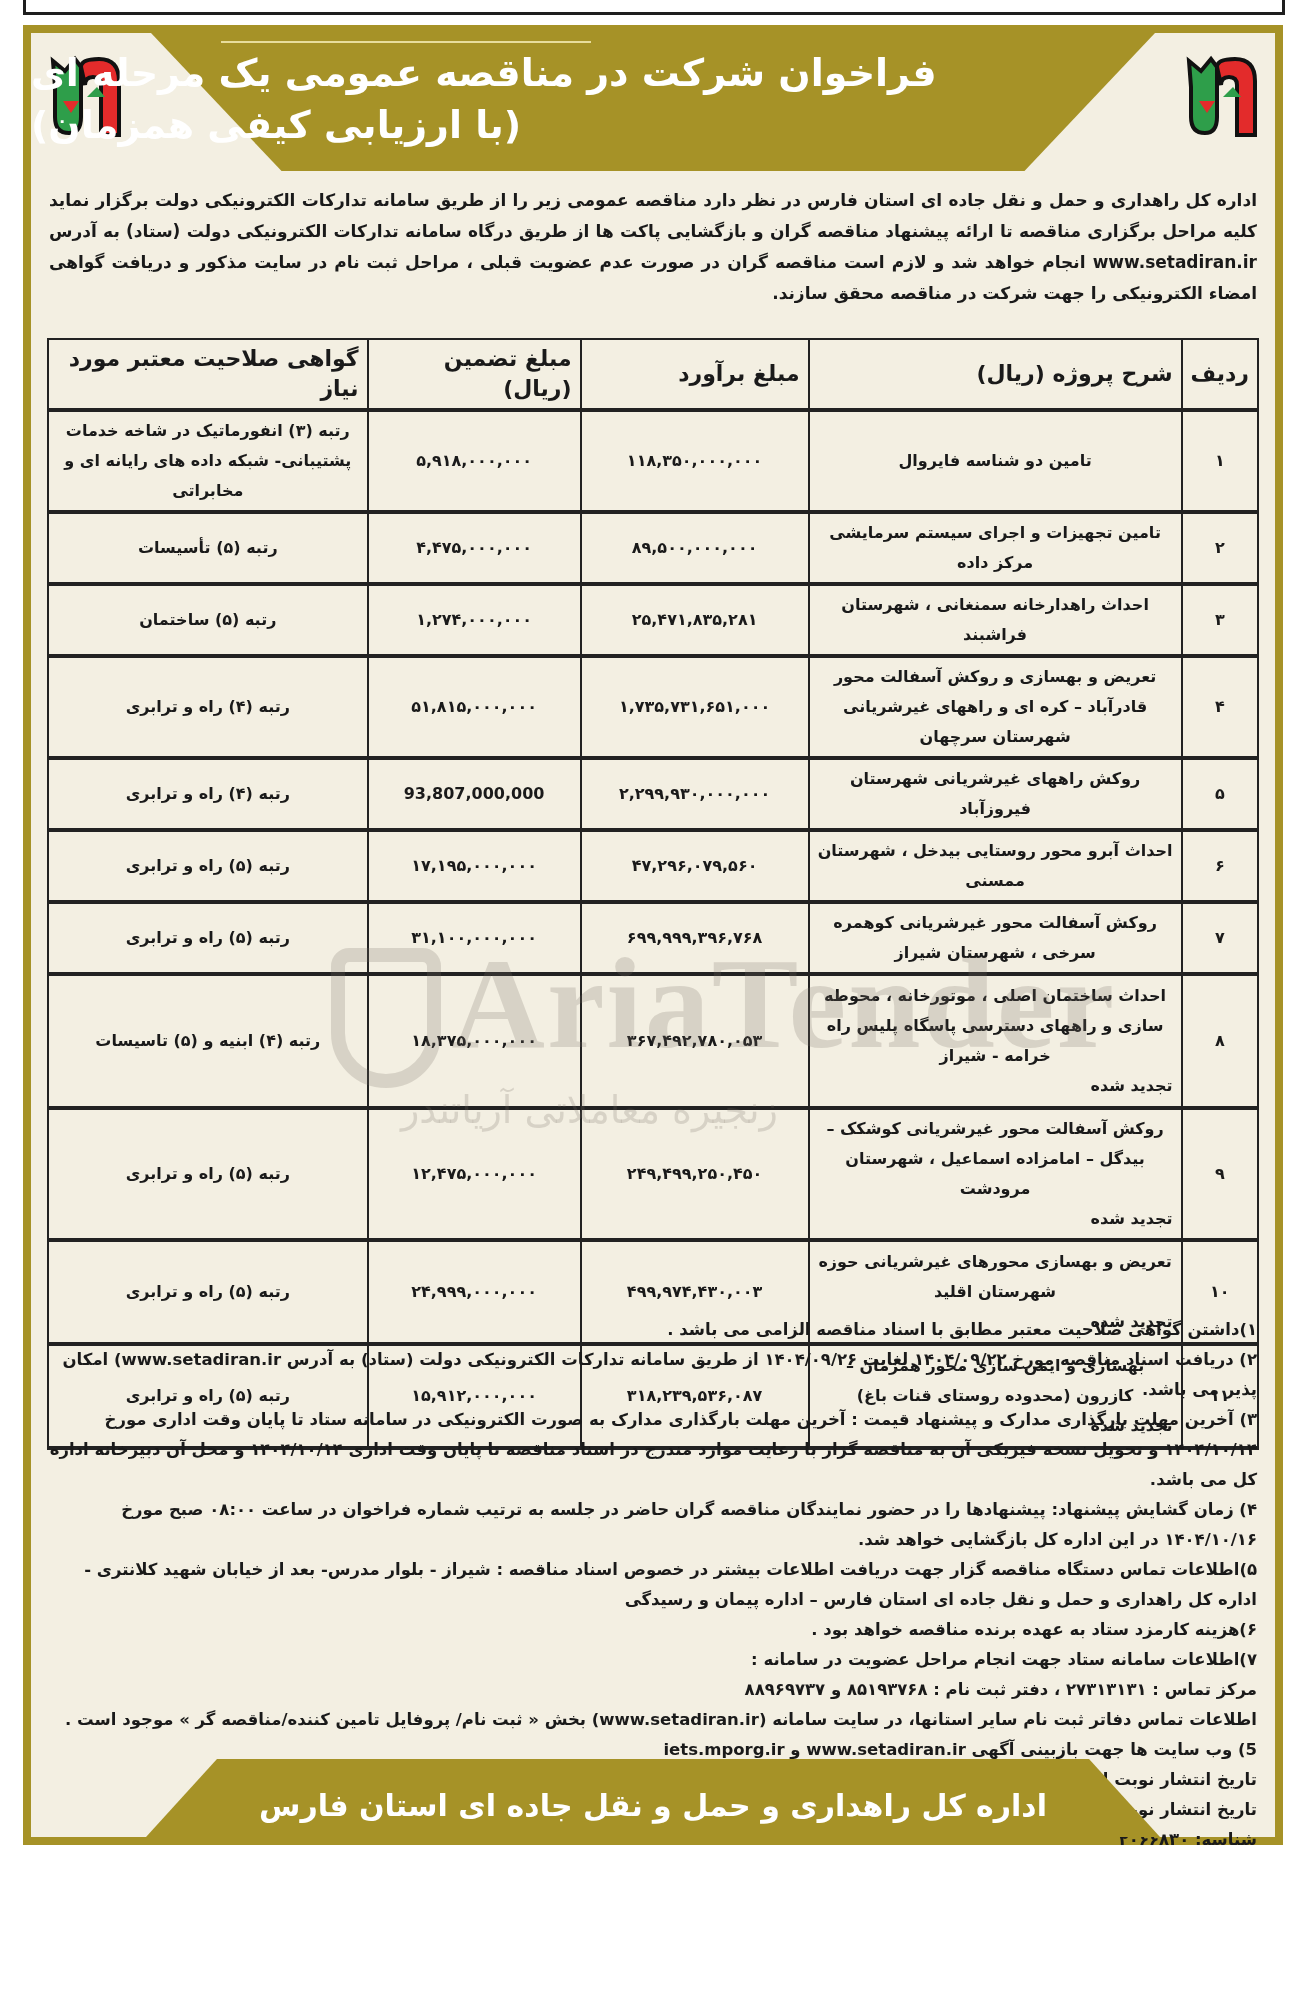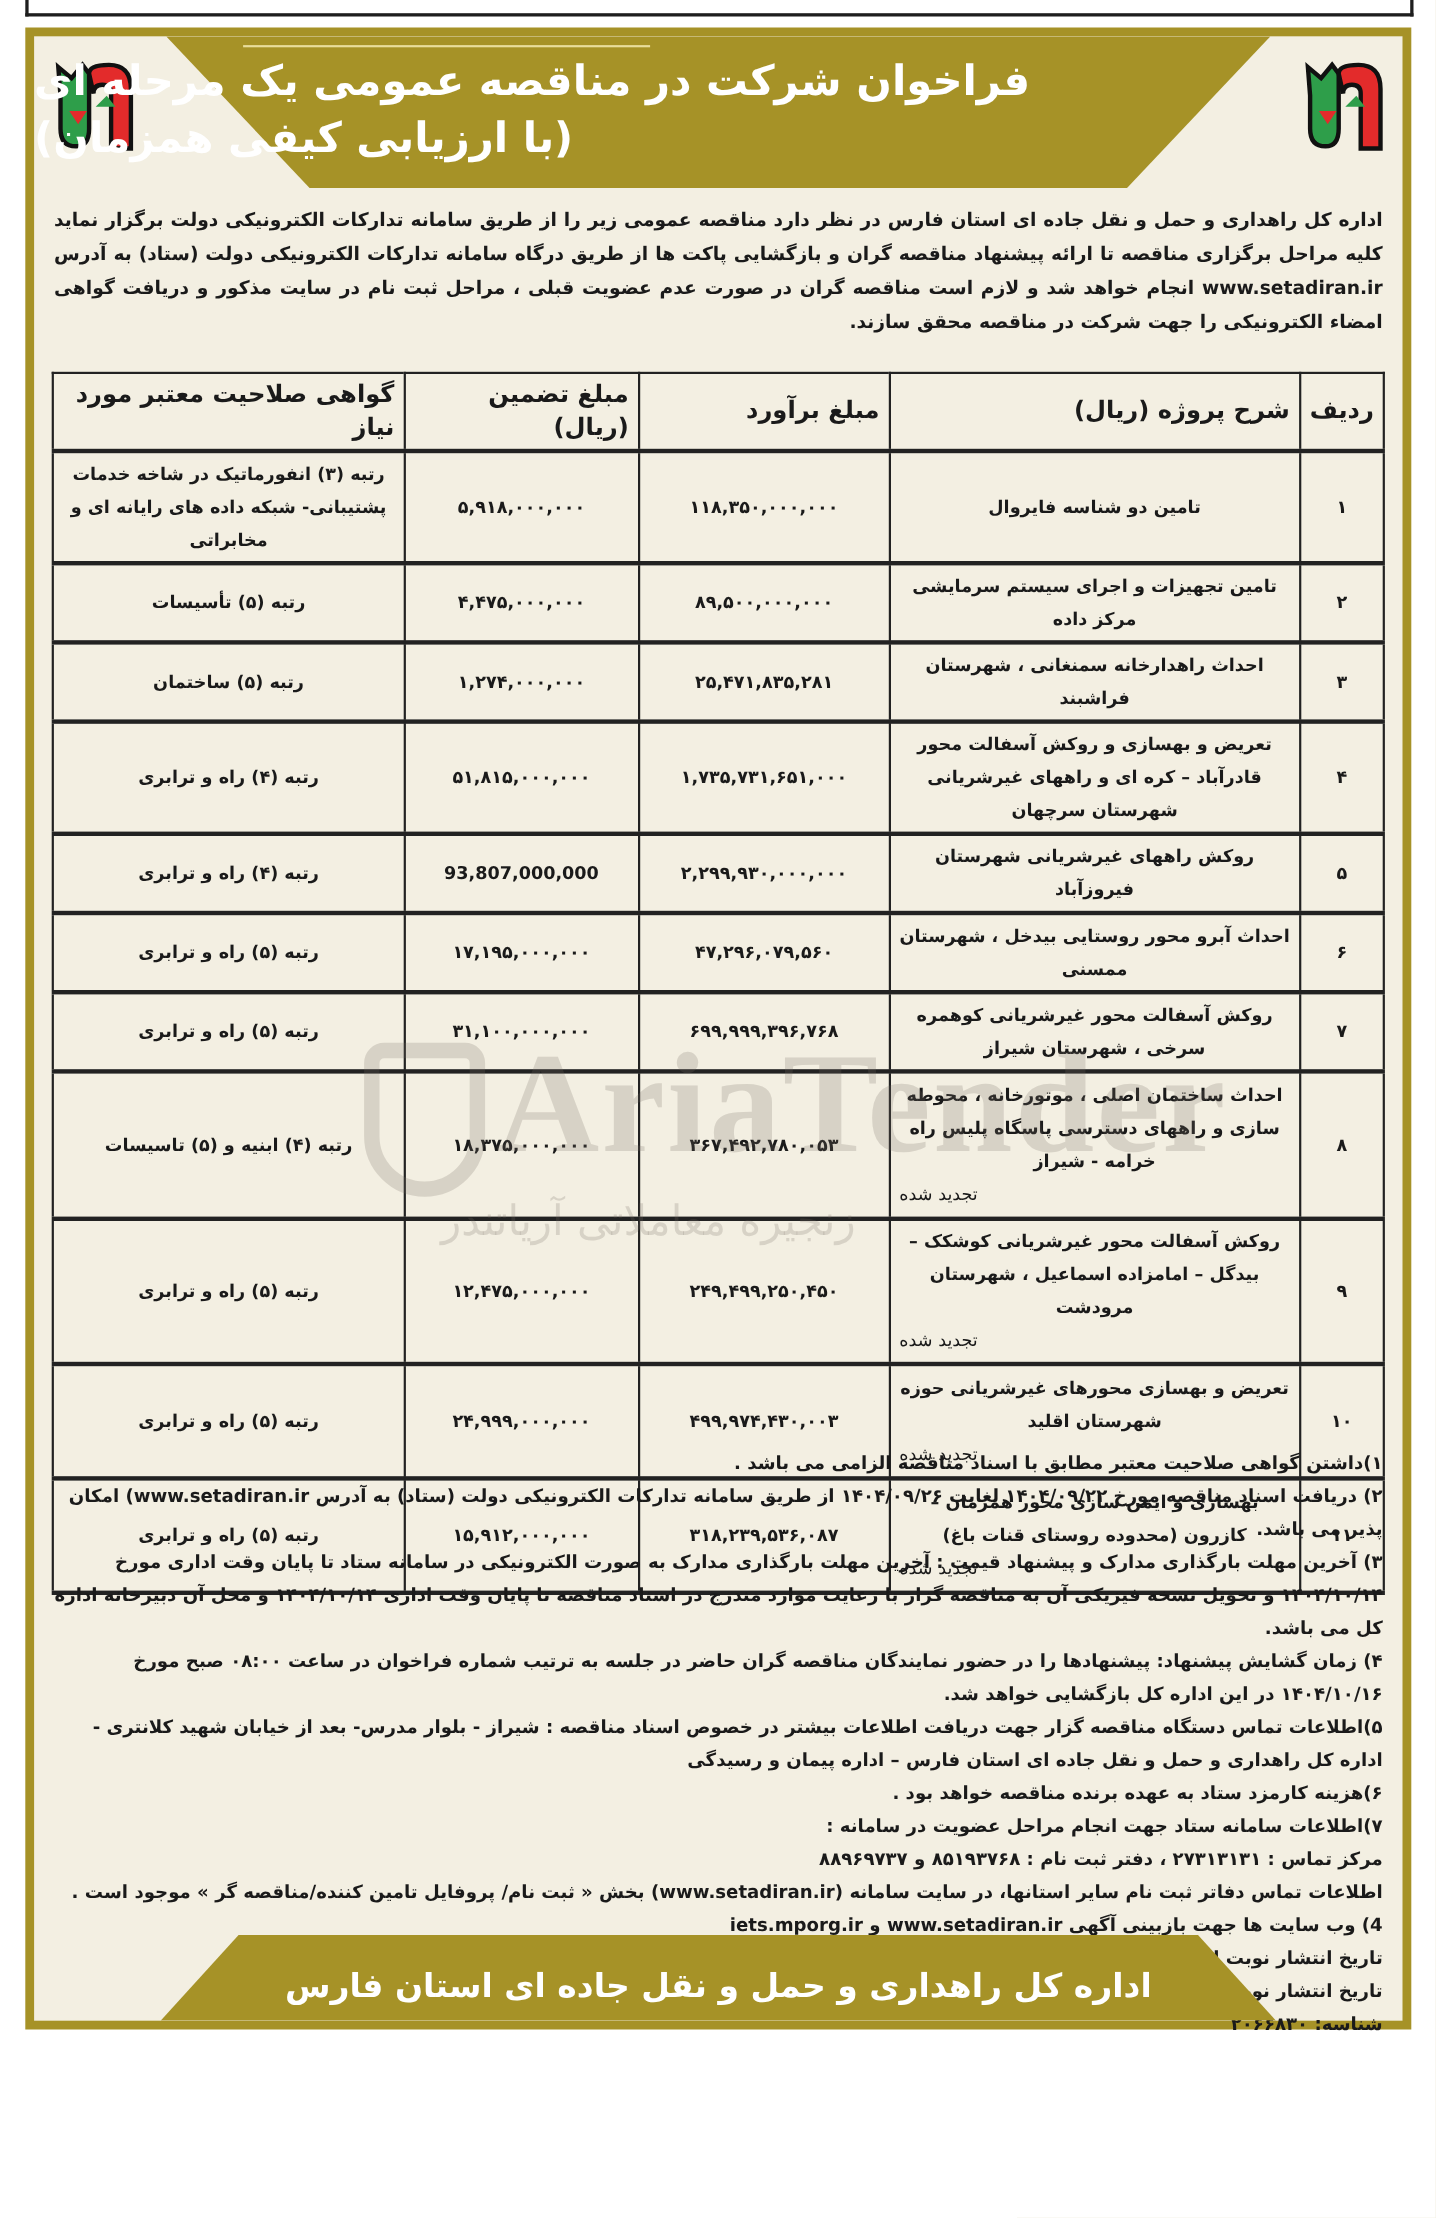--- a/index.html
+++ b/index.html
@@ -47,21 +47,21 @@
   table.tender {
     position:absolute; left:16px; top:305px; width:1212px;
     border-collapse:collapse; direction:rtl; font-size:16px; font-weight:bold;
   }
   table.tender th, table.tender td {
     border:2px solid #222; text-align:center; vertical-align:middle; padding:4px 8px; line-height:30px;
   }
   table.tender tr { border-bottom:4px solid #222; }
   table.tender th { font-weight:bold; height:40px; font-size:22px;text-align:right; }
   td.desc { text-align:right; }
-  .renewed { display:block; text-align:left; font-weight:normal; }
+  .renewed { display:block; text-align:right; font-weight:bold; }
   .notes {
     position:absolute; left:18px; right:18px; top:1282px;
     direction:rtl; font-weight:bold; font-size:16.5px; line-height:30px;
   }
   .notes p { margin:0; }
   .footer-trap {
     position:absolute; left:115px; right:115px; bottom:0; height:78px;
     background:#a69227;
     clip-path: polygon(7% 0, 93% 0, 100% 100%, 0 100%);
   }
@@ -213,21 +213,21 @@
     <div class="notes">
       <p>۱)داشتن گواهی صلاحیت معتبر مطابق با اسناد مناقصه الزامی می باشد .</p>
       <p>۲) دریافت اسناد مناقصه مورخ ۱۴۰۴/۰۹/۲۲ لغایت ۱۴۰۴/۰۹/۲۶ از طریق سامانه تدارکات الکترونیکی دولت (ستاد) به آدرس www.setadiran.ir) امکان پذیر می باشد.</p>
       <p>۳) آخرین مهلت بارگذاری مدارک و پیشنهاد قیمت : آخرین مهلت بارگذاری مدارک به صورت الکترونیکی در سامانه ستاد تا پایان وقت اداری مورخ ۱۴۰۴/۱۰/۱۴ و تحویل نسخه فیزیکی آن به مناقصه گزار با رعایت موارد مندرج در اسناد مناقصه تا پایان وقت اداری ۱۴۰۴/۱۰/۱۴ و محل آن دبیرخانه اداره کل می باشد.</p>
       <p>۴) زمان گشایش پیشنهاد: پیشنهادها را در حضور نمایندگان مناقصه گران حاضر در جلسه به ترتیب شماره فراخوان در ساعت ۰۸:۰۰ صبح مورخ ۱۴۰۴/۱۰/۱۶ در این اداره کل بازگشایی خواهد شد.</p>
       <p>۵)اطلاعات تماس دستگاه مناقصه گزار جهت دریافت اطلاعات بیشتر در خصوص اسناد مناقصه : شیراز - بلوار مدرس- بعد از خیابان شهید کلانتری - اداره کل راهداری و حمل و نقل جاده ای استان فارس – اداره پیمان و رسیدگی</p>
       <p>۶)هزینه کارمزد ستاد به عهده برنده مناقصه خواهد بود .</p>
       <p>۷)اطلاعات سامانه ستاد جهت انجام مراحل عضویت در سامانه :</p>
       <p>مرکز تماس : ۲۷۳۱۳۱۳۱ ، دفتر ثبت نام : ۸۵۱۹۳۷۶۸ و ۸۸۹۶۹۷۳۷</p>
       <p>اطلاعات تماس دفاتر ثبت نام سایر استانها، در سایت سامانه (www.setadiran.ir) بخش « ثبت نام/ پروفایل تامین کننده/مناقصه گر » موجود است .</p>
-      <p>4) وب سایت ها جهت بازبینی آگهی www.setadiran.ir و iets.mporg.ir</p>
+      <p>5) وب سایت ها جهت بازبینی آگهی www.setadiran.ir و iets.mporg.ir</p>
       <p>تاریخ انتشار نوبت اول: ۱۴۰۴/۰۹/۱۹</p>
       <p>تاریخ انتشار نوبت دوم: ۱۴۰۴/۰۹/۲۲</p>
       <p>شناسه: ۲۰۶۶۸۳۰</p>
     </div>
 
     <div class="footer-trap"></div>
     <div class="footer-text">اداره کل راهداری و حمل و نقل جاده ای استان فارس</div>
   </div>
 </div>
 

